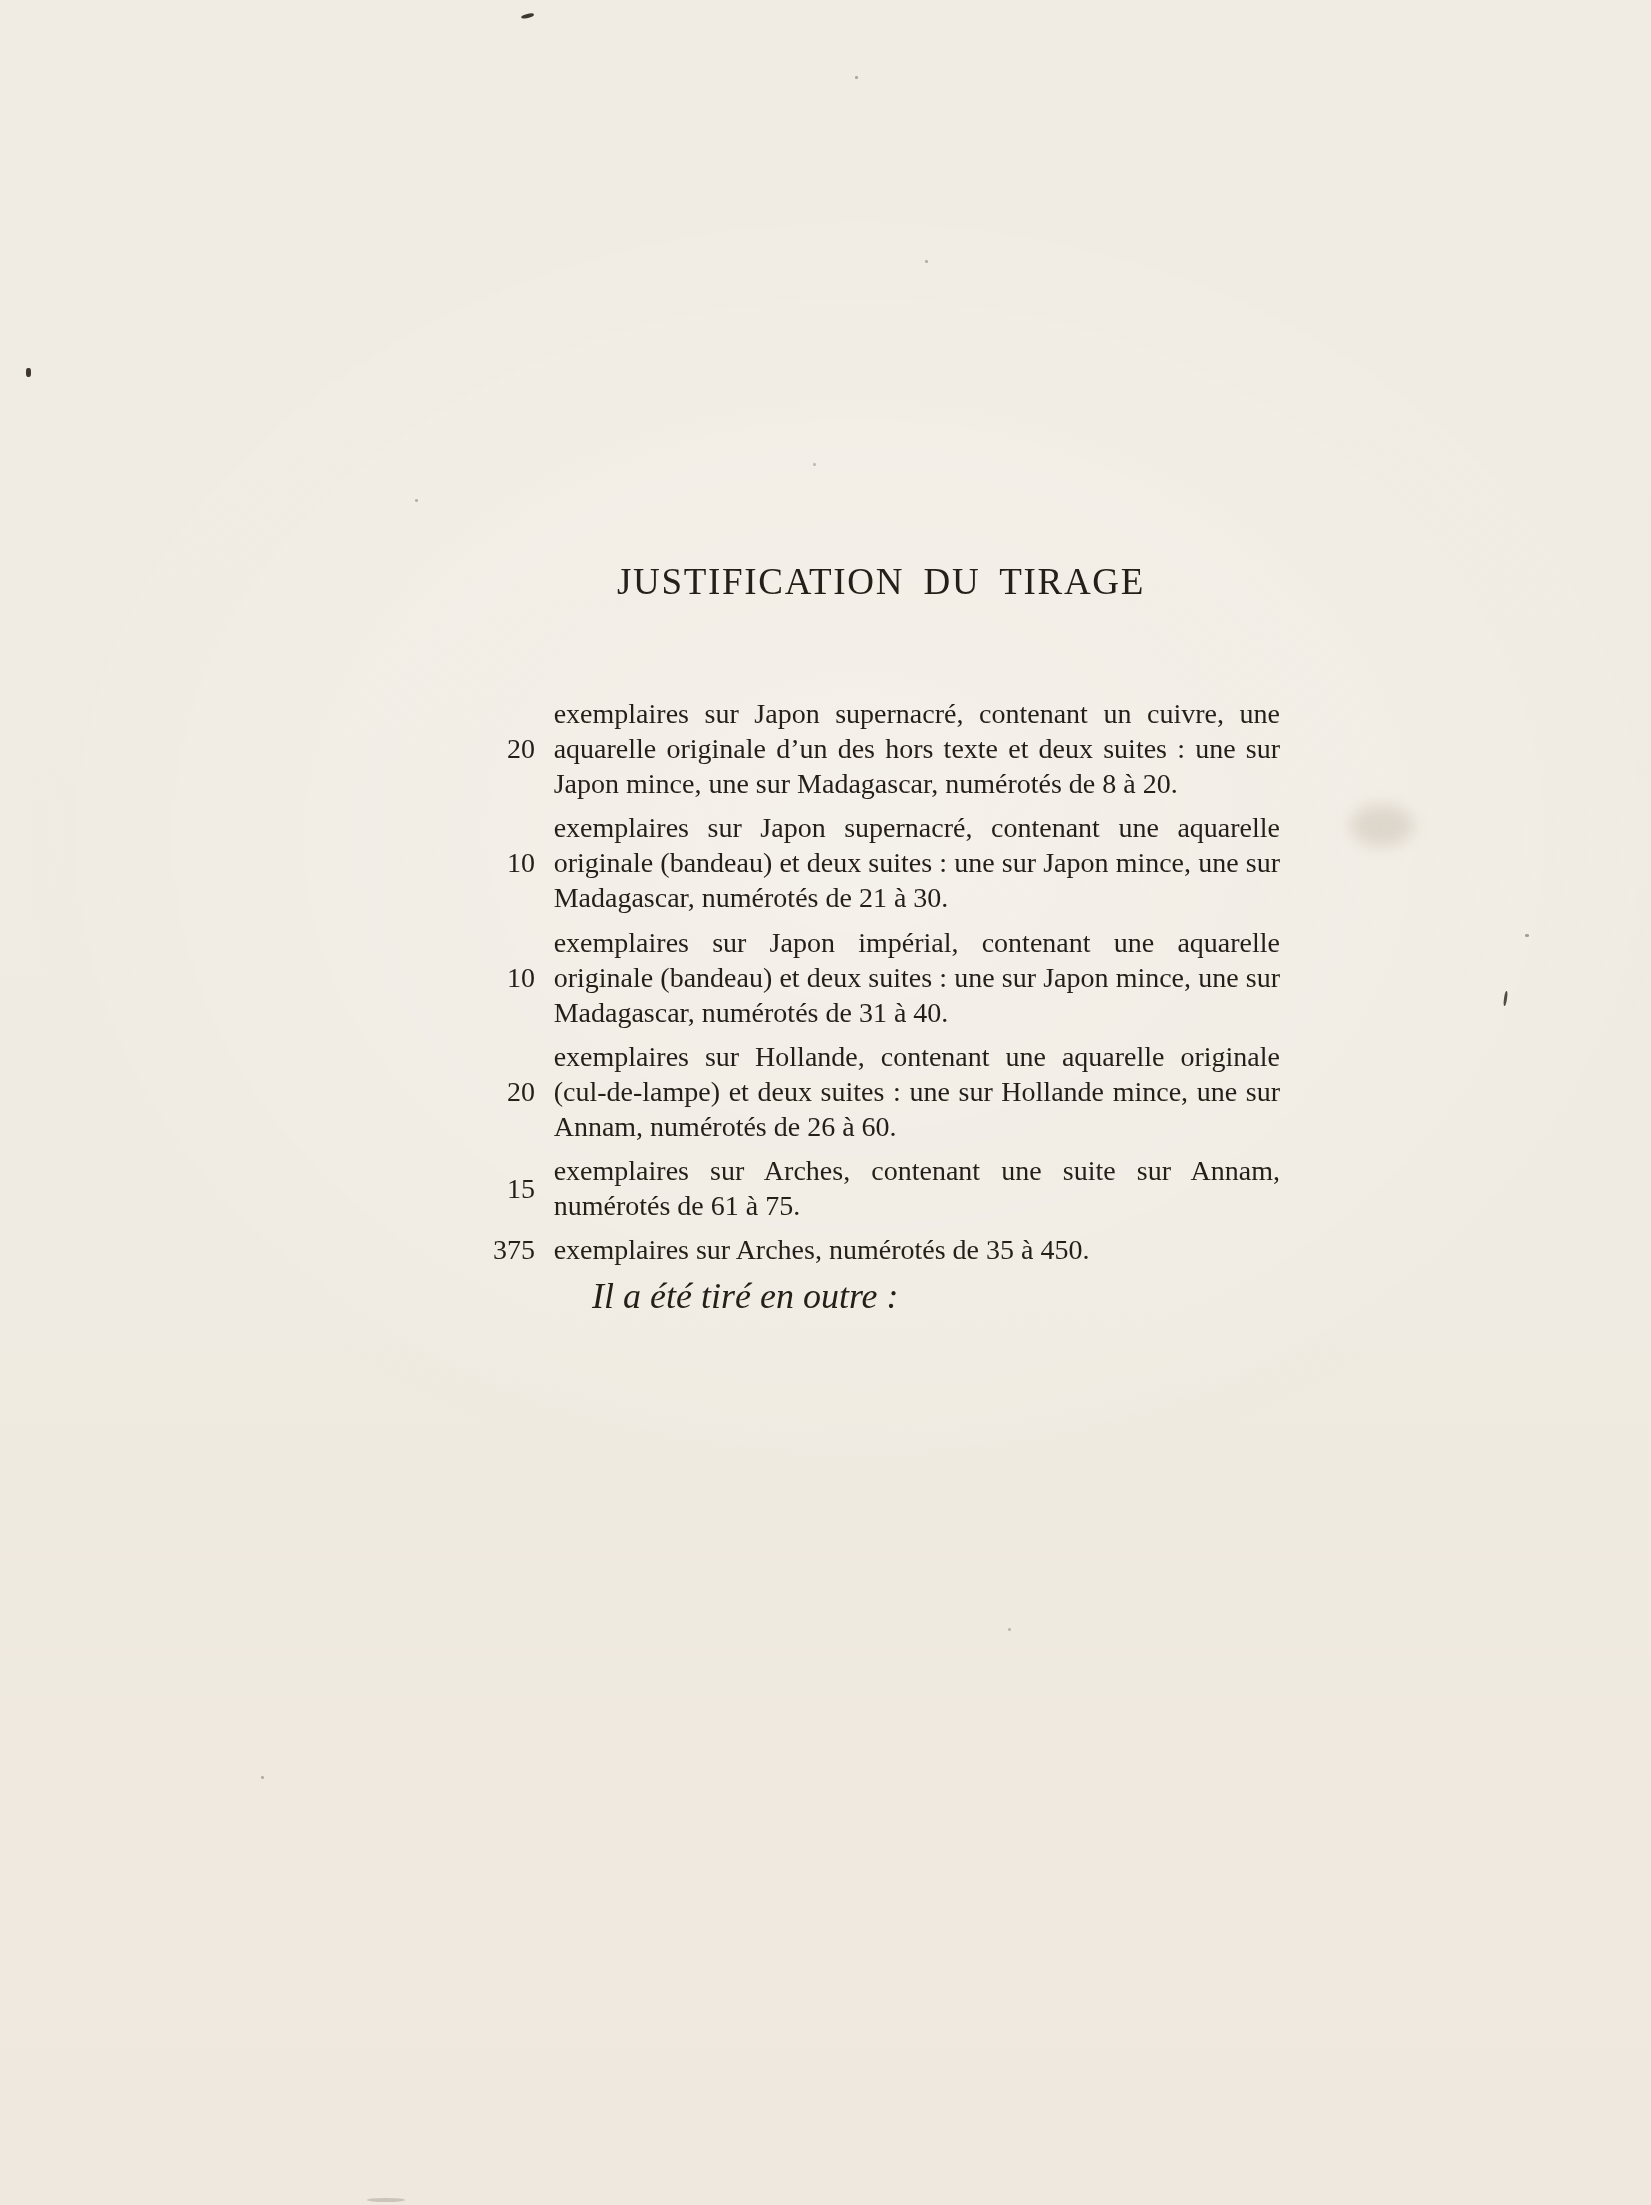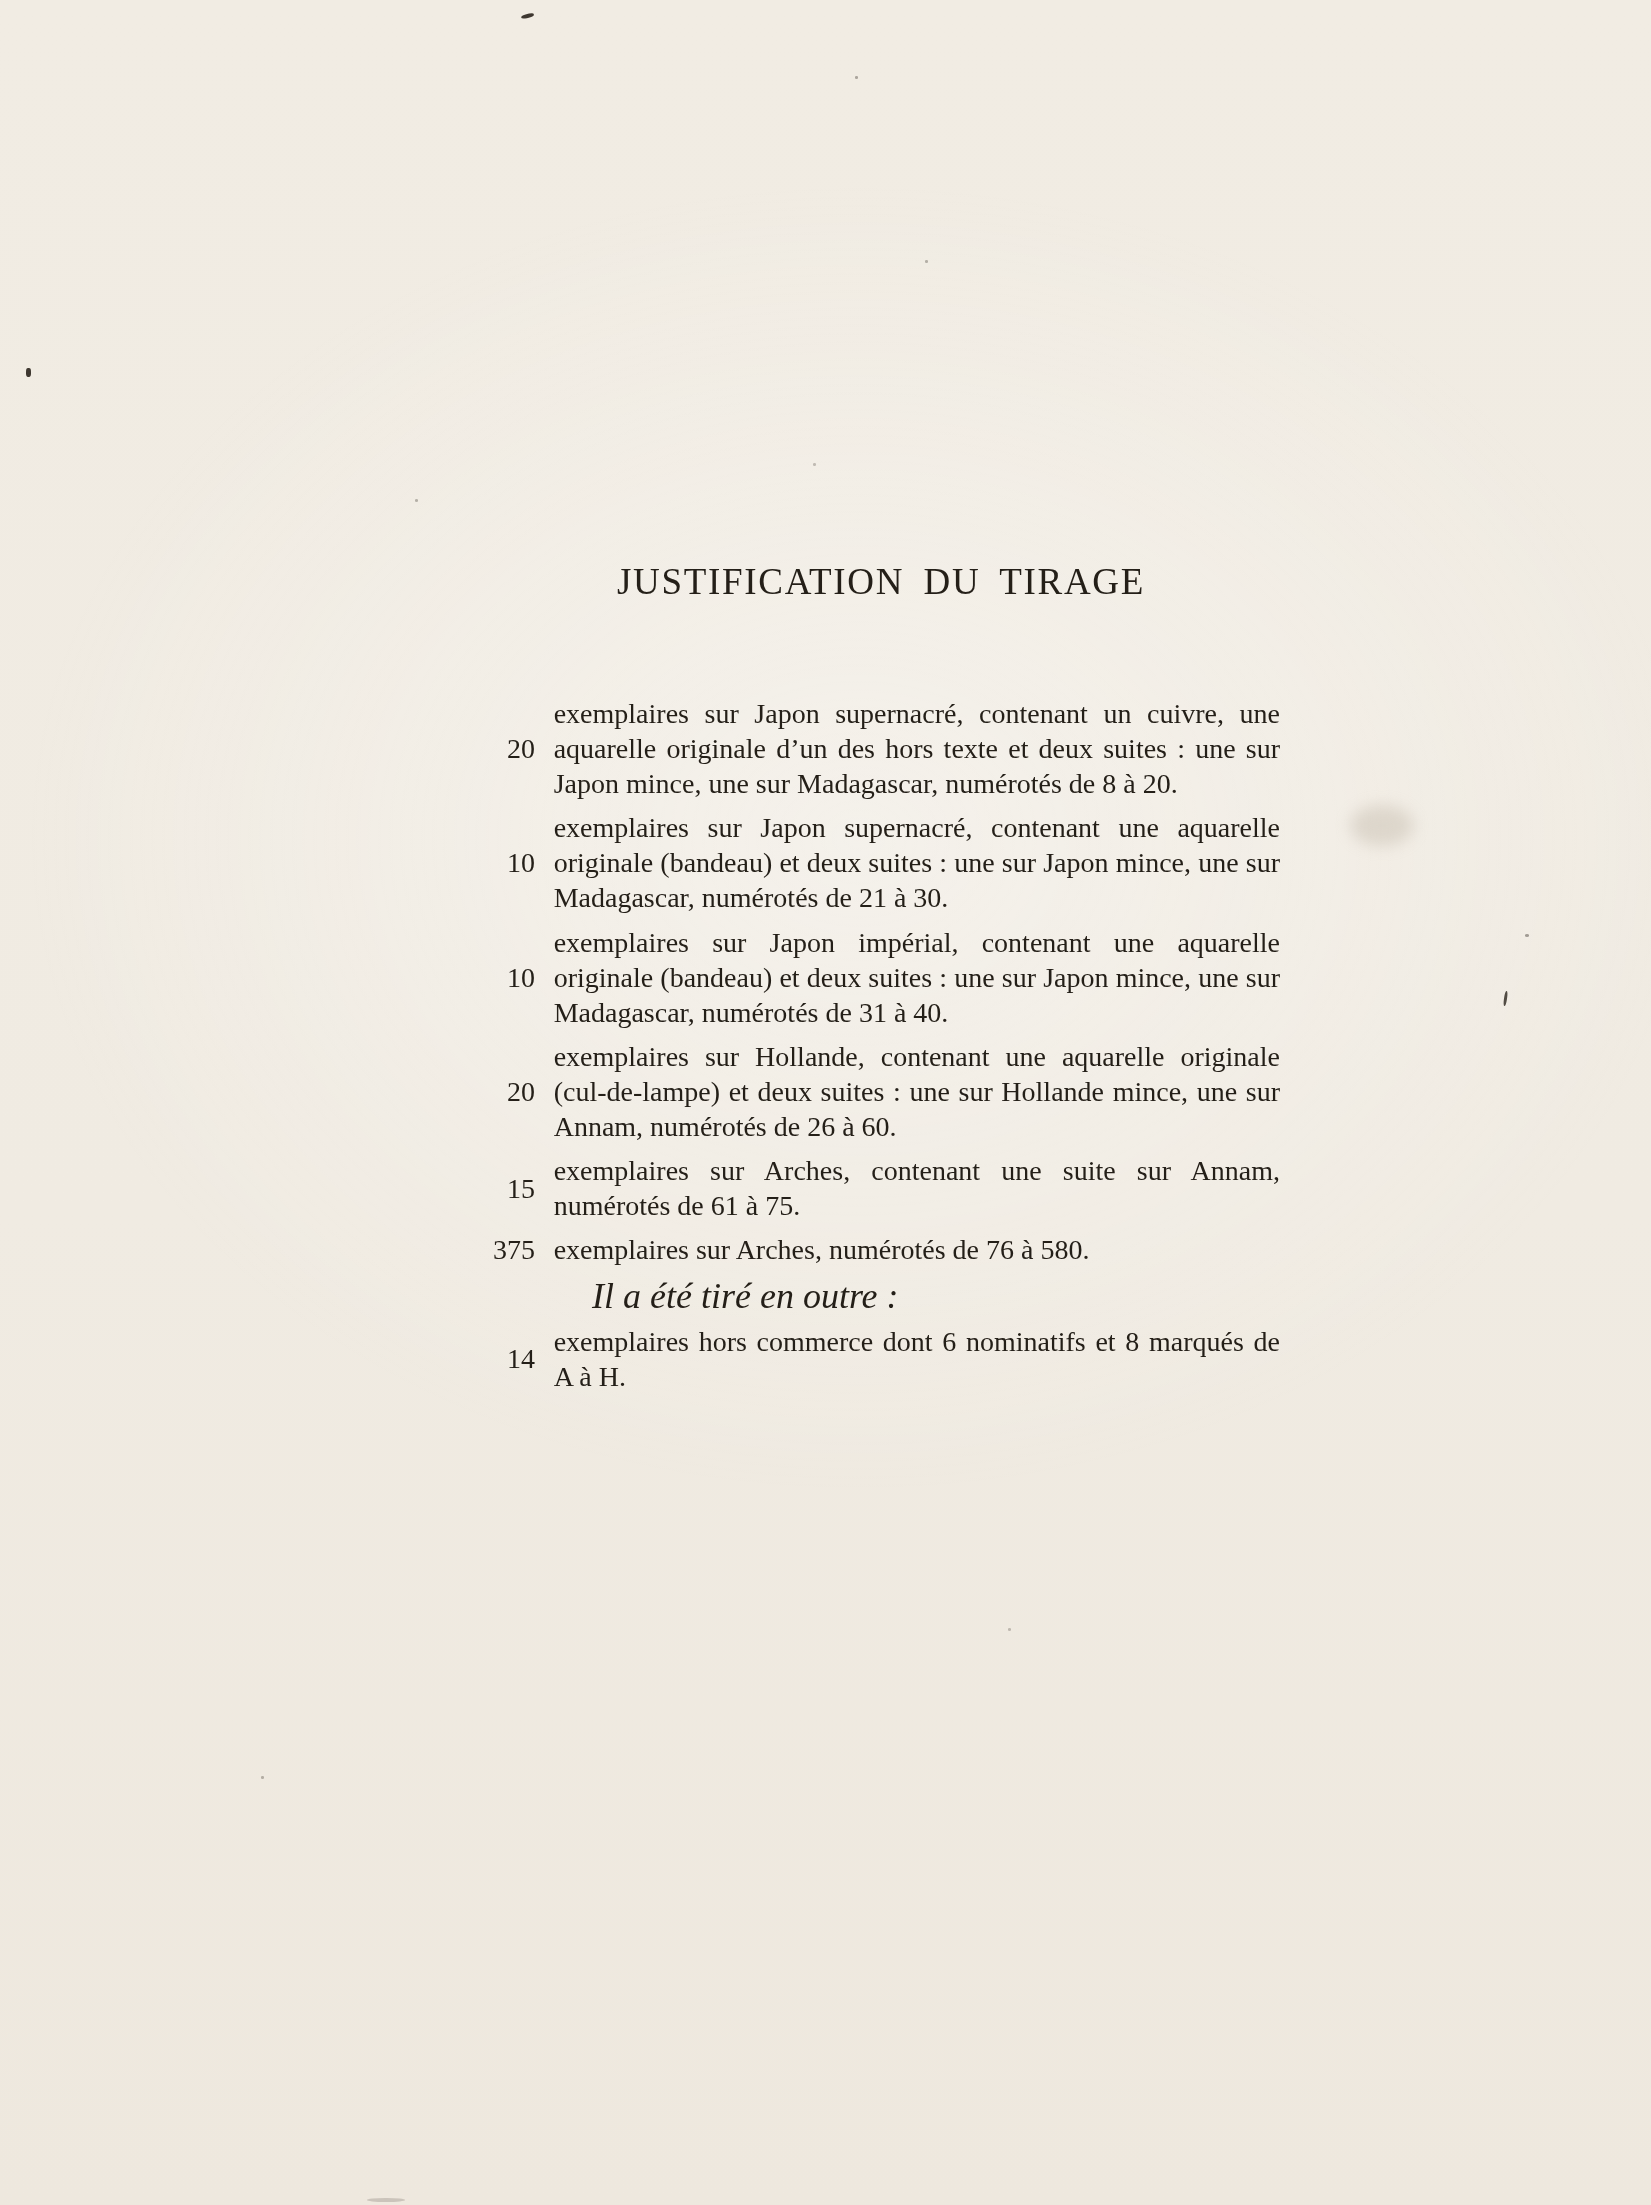--- a/index.html
+++ b/index.html
@@ -123,25 +123,21 @@
       <span class="text">exemplaires sur Hollande, contenant une aquarelle originale (cul-de-lampe) et deux suites : une sur Hollande mince, une sur Annam, numérotés de 26 à 60.</span>
     </div>
 
     <div class="entry">
       <span class="count">15</span>
       <span class="text">exemplaires sur Arches, contenant une suite sur Annam, numérotés de 61 à 75.</span>
     </div>
 
     <div class="entry">
       <span class="count">375</span>
-      <span class="text">exemplaires sur Arches, numérotés de 76 à 580.</span>
+      <span class="text">exemplaires sur Arches, numérotés de 35 à 450.</span>
     </div>
 
     <p class="interlude">Il a été tiré en outre :</p>
 
-    <div class="entry">
-      <span class="count">14</span>
-      <span class="text">exemplaires hors commerce dont 6 nominatifs et 8 marqués de A à H.</span>
-    </div>
 
   </section>
 </main>
 
 
 </body></html>

